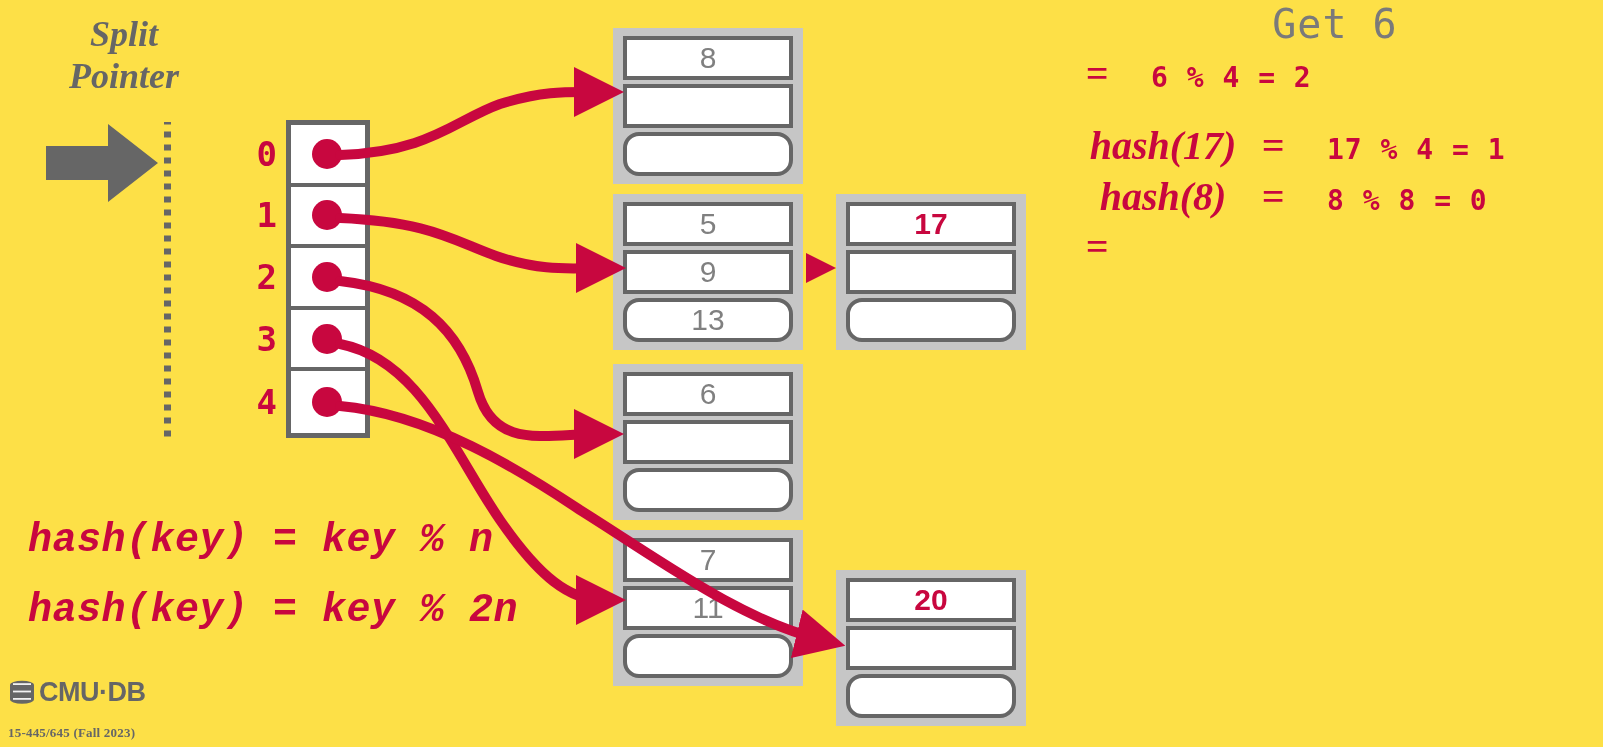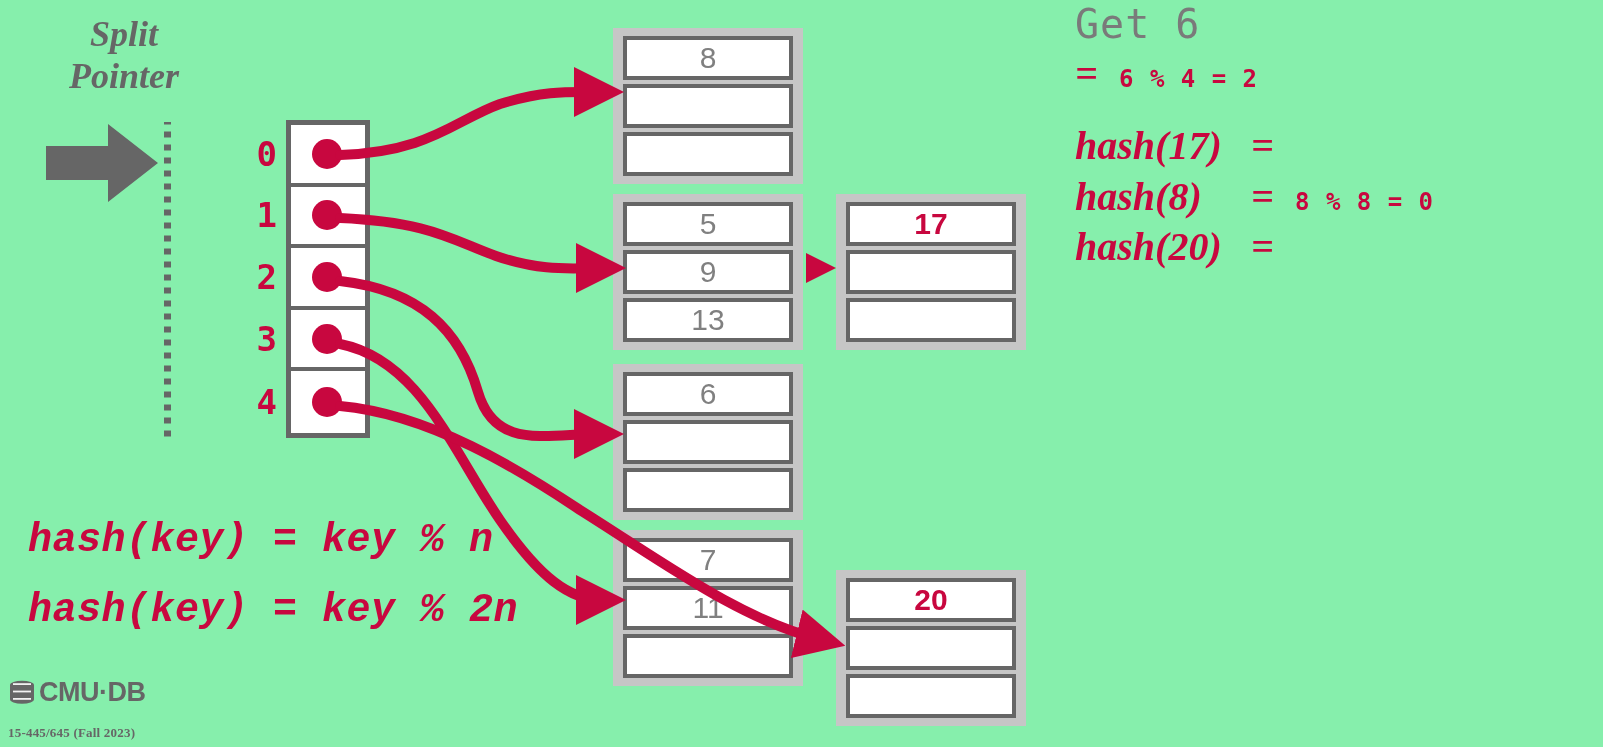--- a/index.html
+++ b/index.html
@@ -4,21 +4,21 @@
 <style>
   html, body {
     margin: 0;
     padding: 0;
     background: #f1f1f1;
   }
   #slide {
     position: relative;
     width: 1603px;
     height: 747px;
-    background: #86efac;
+    background: #fde047;
     overflow: hidden;
     font-family: "Liberation Sans", sans-serif;
   }
 
   
   #split-pointer-label {
     position: absolute;
     left: 34px;
     top: 14px;
     width: 180px;
@@ -122,34 +122,34 @@
     border: 4px solid #666666;
     box-sizing: border-box;
     margin-bottom: 4px;
     display: flex;
     align-items: center;
     justify-content: center;
     font-family: "Liberation Sans", sans-serif;
     font-size: 30px;
     color: #808080;
   }
-  .page-slot:last-child { margin-bottom: 0; }
+  .page-slot:last-child { margin-bottom: 0; border-radius: 16px; }
   .page-slot.new-key {
     color: #C8073F;
     font-weight: bold;
   }
 
   
   #ops-panel {
     position: absolute;
     left: 1075px;
     top: 0px;
     width: 520px;
   }
-  .op-block { margin-bottom: 22px; }
+  .op-block { margin-bottom: 22px; text-align: center; }
   .op-title {
     font-family: "DejaVu Sans Mono", monospace;
     font-size: 40px;
     color: #7a7a7a;
     line-height: 1.22;
     white-space: pre;
     letter-spacing: 1px;
   }
   .op-line {
     font-family: "Liberation Serif", serif;
@@ -157,21 +157,21 @@
     font-weight: bold;
     font-size: 40px;
     color: #C8073F;
     line-height: 1.26;
     white-space: pre;
     display: flex;
     align-items: baseline;
   }
   .op-fn { display: inline-block; min-width: 176px; }
   .op-eq { display: inline-block; width: 44px; }
-  .op-expr { font-style: normal; font-family: "DejaVu Sans Mono", monospace; font-size: 24px; letter-spacing: 1px; }
+  .op-expr { font-style: normal; font-family: "DejaVu Sans Mono", monospace; font-size: 28px; letter-spacing: 1px; margin-left: 32px; }
 
   
   #arrows {
     position: absolute;
     left: 0;
     top: 0;
     width: 1603px;
     height: 747px;
     pointer-events: none;
   }
@@ -314,28 +314,28 @@
       <div class="op-line">
         <span class="op-eq">=</span>
         <span class="op-expr">6 % 4 = 2</span>
       </div>
     </div>
 
     <div class="op-block">
       <div class="op-line">
         <span class="op-fn">hash(17)</span>
         <span class="op-eq">=</span>
+        <span class="op-expr">17 % 4 = 1</span>
       </div>
       <div class="op-line">
         <span class="op-fn">hash(8)</span>
         <span class="op-eq">=</span>
         <span class="op-expr">8 % 8 = 0</span>
       </div>
       <div class="op-line">
-        <span class="op-fn">hash(20)</span>
         <span class="op-eq">=</span>
       </div>
     </div>
 
   </div>
 
   <div id="footer">
     <div id="logo-row">
       <svg id="logo-mark" width="28" height="26" viewBox="0 0 28 26">
         <ellipse cx="14" cy="5" rx="12" ry="4.2" fill="#666666"></ellipse>

